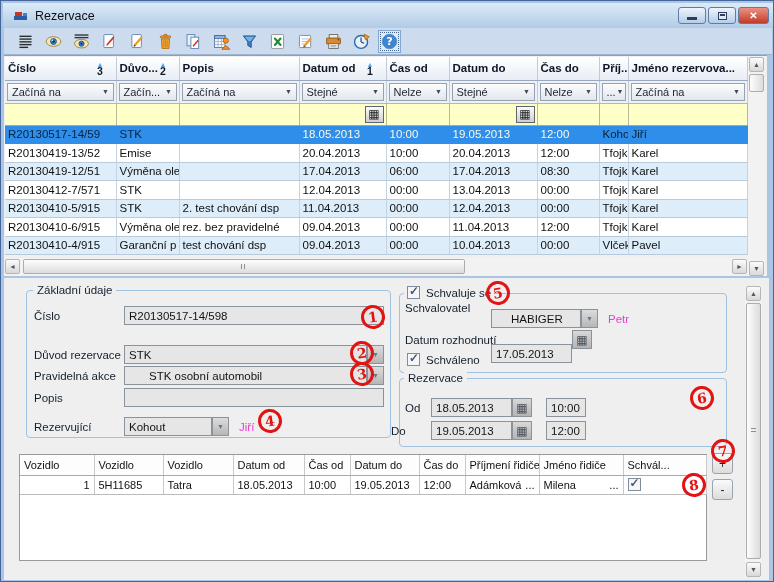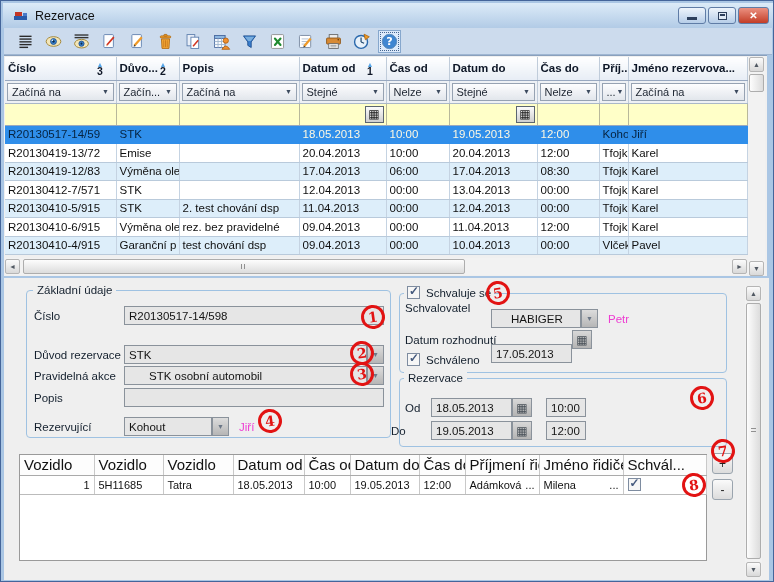--- a/index.html
+++ b/index.html
@@ -78,21 +78,21 @@
   .calbtn { position:absolute; width:20px; height:19px; background:linear-gradient(#d8d8d8,#b4b4b4);
             border:1px solid #8a929b; display:flex; align-items:center; justify-content:center; font-size:12px; color:#474f57; }
   .magenta { position:absolute; font-size:11.5px; color:#ee3cd2; }
   .cbrow { position:absolute; display:flex; align-items:center; gap:6px; font-size:11.5px; color:#14202e; background:#efefef; padding:0 3px; }
   .cb { width:13px; height:13px; background:#f6f6f6; border:1px solid #7e8ca0; position:relative; }
   .cb.checked::after { content:"✓"; position:absolute; left:1px; top:-3px; font-size:12px; font-weight:bold; color:#44597d; }
 
   
   .vgrid { position:absolute; left:18px; top:453px; width:688px; height:107px; background:#fff; border:1px solid #9a9a9a; }
   table.vt { border-collapse:collapse; table-layout:fixed; width:686px; }
-  table.vt th { height:20px; font-size:15px; font-weight:normal; color:#111; text-align:left;
+  table.vt th { height:20px; font-size:11px; font-weight:normal; color:#111; text-align:left;
                 border-right:1px solid #c9c9c9; border-bottom:1px solid #aaa; padding:0 4px; background:#fdfdfd;
                 overflow:hidden; white-space:nowrap; }
   table.vt td { height:19px; font-size:11px; color:#111; border-right:1px solid #c9c9c9;
                 border-bottom:1px solid #bbb; padding:0 4px; overflow:hidden; white-space:nowrap; }
   .cellflex { display:flex; align-items:center; }
   .cellflex .dots { margin-left:auto; }
   .smallbtn { position:absolute; width:21px; height:21px; border:1px solid #9aa4ae; border-radius:3px;
               background:linear-gradient(#fafafa,#dcdcdc); display:flex; align-items:center; justify-content:center;
               font-size:12px; color:#222; }
 
@@ -419,32 +419,32 @@
             <td class="dc">STK</td>
             <td class="dc"></td>
         <td class="dc lite">18.05.2013</td>
             <td class="dc lite">10:00</td>
             <td class="dc lite">19.05.2013</td>
             <td class="dc lite">12:00</td>
         <td class="dc">Kohout</td>
             <td class="dc">Jiří</td>
       </tr>
       <tr>
-        <td class="dc">R20130419-13/72</td>
+        <td class="dc">R20130419-13/52</td>
             <td class="dc">Emise</td>
             <td class="dc"></td>
         <td class="dc">20.04.2013</td>
             <td class="dc">10:00</td>
             <td class="dc">20.04.2013</td>
             <td class="dc">12:00</td>
         <td class="dc">Tfojka</td>
             <td class="dc">Karel</td>
       </tr>
       <tr class="alt">
-        <td class="dc">R20130419-12/83</td>
+        <td class="dc">R20130419-12/51</td>
             <td class="dc">Výměna ole</td>
             <td class="dc"></td>
         <td class="dc">17.04.2013</td>
             <td class="dc">06:00</td>
             <td class="dc">17.04.2013</td>
             <td class="dc">08:30</td>
         <td class="dc">Tfojka</td>
             <td class="dc">Karel</td>
       </tr>
       <tr>

